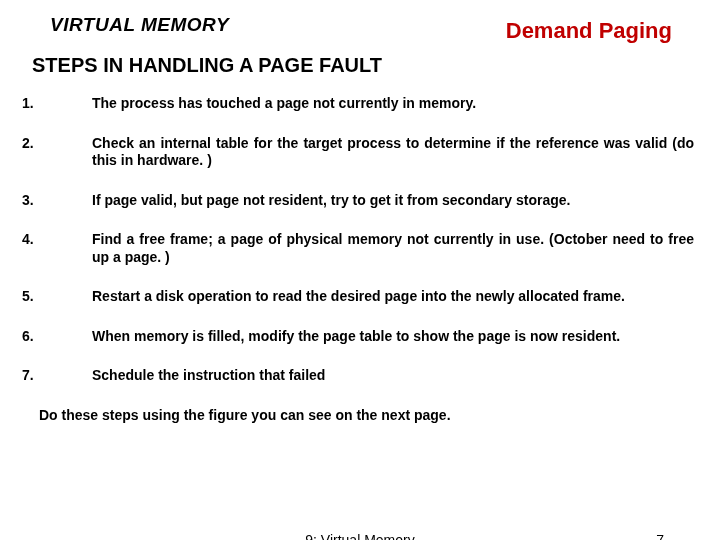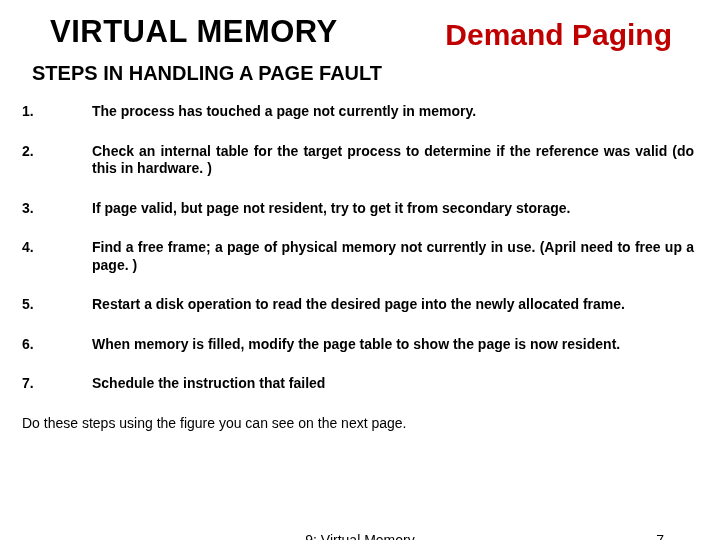--- a/index.html
+++ b/index.html
@@ -12,27 +12,28 @@
     padding: 14px 22px 10px 22px;
     position: relative;
   }
   .header {
     display: flex;
     justify-content: space-between;
     align-items: flex-start;
     margin-bottom: 10px;
   }
   .title {
-    font-size: 31px;
+    font-size: 19px;
     font-weight: bold;
     letter-spacing: 0.5px;
     padding-left: 28px;
+    font-style: italic;
   }
   .subtitle {
-    font-size: 30px;
+    font-size: 22px;
     font-weight: bold;
     color: #c00000;
     padding-right: 26px;
     padding-top: 4px;
   }
   .section-heading {
     font-size: 20px;
     font-weight: bold;
     margin-bottom: 18px;
     padding-left: 10px;
@@ -52,22 +53,23 @@
     width: 38px;
     flex-shrink: 0;
   }
   .step-text {
     flex: 1;
     padding-right: 4px;
     margin-left: 32px;
   }
   .closing {
     font-size: 14px;
-    font-weight: normal;
+    font-weight: bold;
     margin-top: 4px;
+    margin-left: 17px;
   }
   .footer {
     position: absolute;
     bottom: 8px;
     left: 0;
     width: 720px;
     font-size: 14px;
   }
   .footer-center {
     position: absolute;
@@ -97,21 +99,21 @@
   <div class="step">
     <div class="step-num">2.</div>
     <div class="step-text">Check an internal table for the target process to determine if the reference was valid (do this in hardware. )</div>
   </div>
   <div class="step">
     <div class="step-num">3.</div>
     <div class="step-text">If page valid, but page not resident, try to get it from secondary storage.</div>
   </div>
   <div class="step">
     <div class="step-num">4.</div>
-    <div class="step-text">Find a free frame; a page of physical memory not currently in use. (April need to free up a page. )</div>
+    <div class="step-text">Find a free frame; a page of physical memory not currently in use. (October need to free up a page. )</div>
   </div>
   <div class="step">
     <div class="step-num">5.</div>
     <div class="step-text">Restart a disk operation to read the desired page into the newly allocated frame.</div>
   </div>
   <div class="step">
     <div class="step-num">6.</div>
     <div class="step-text">When memory is filled, modify the page table to show the page is now resident.</div>
   </div>
   <div class="step">

